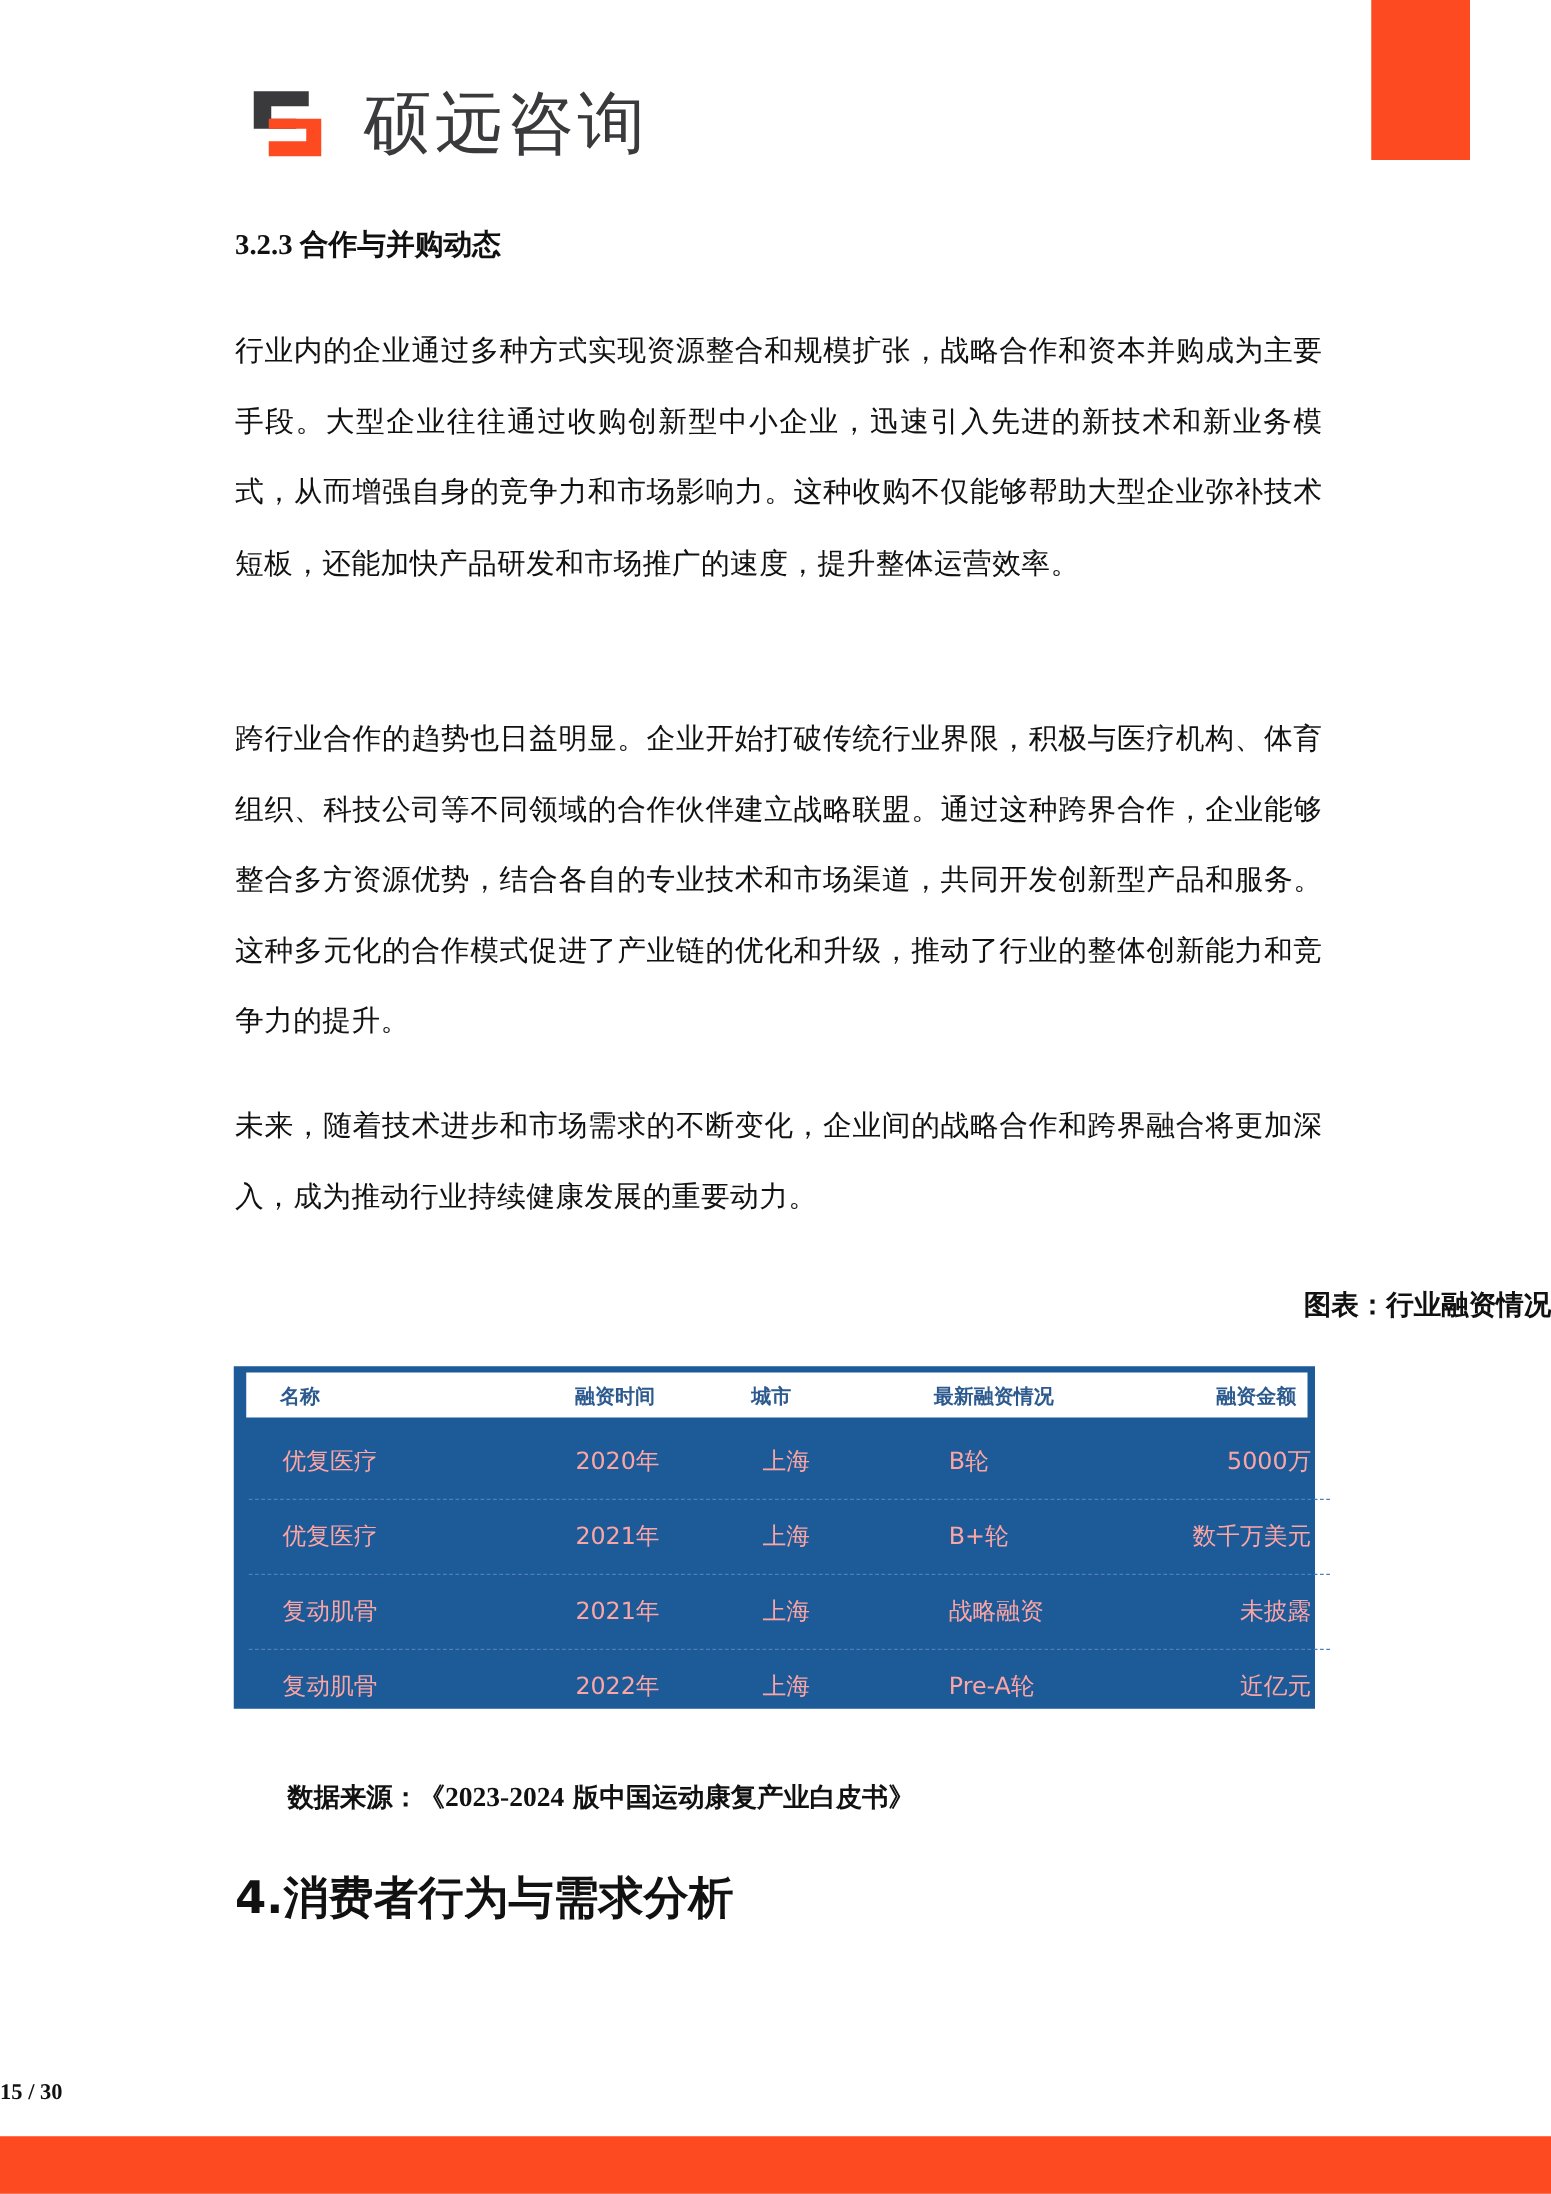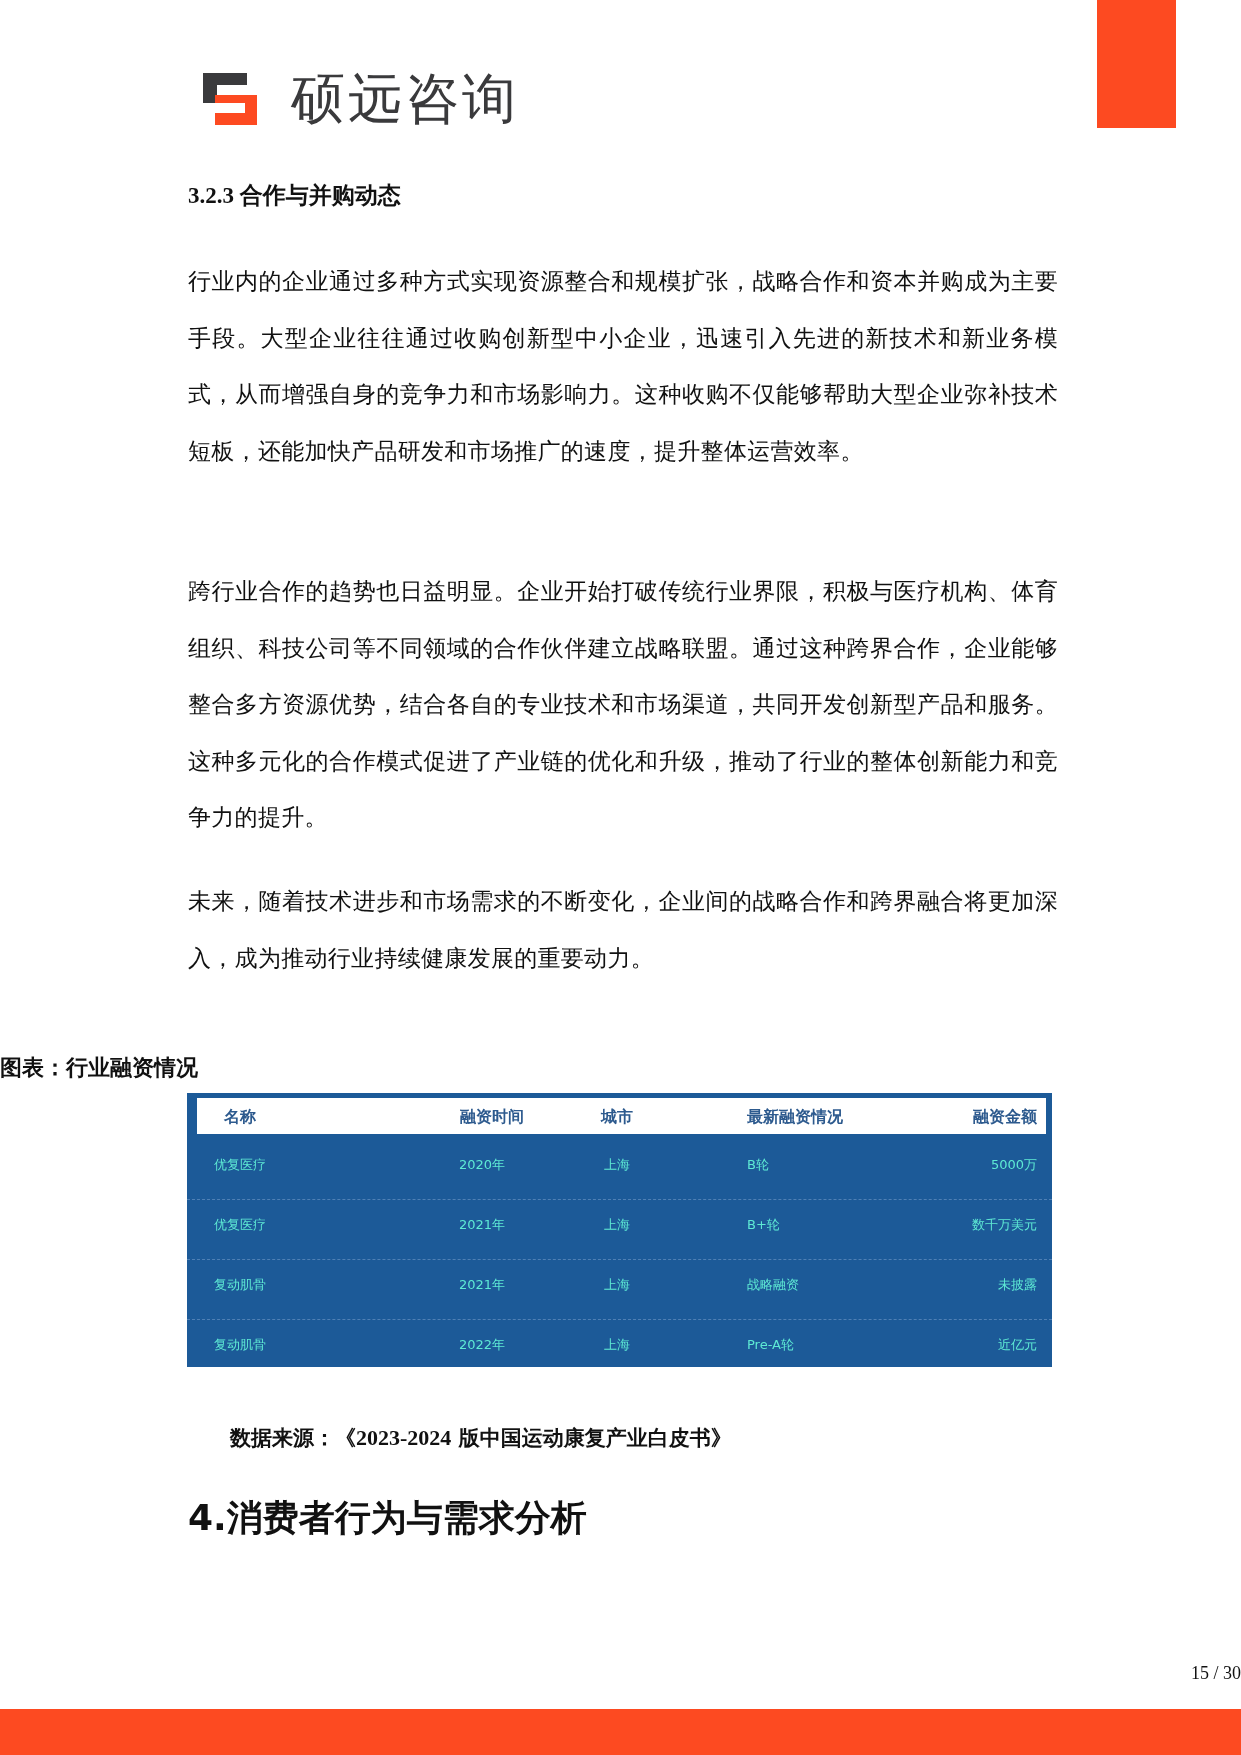--- a/index.html
+++ b/index.html
@@ -29,55 +29,55 @@
   }
   .section-heading .cjk { font-family: "DejaVu Sans", sans-serif; }
   .para {
     position: absolute; left: 188px; width: 870px; font-size: 23px; line-height: 56.5px;
     color: #111; text-align: justify; letter-spacing: 0.3px;
   }
   .p1 { top: 253px; }
   .p2 { top: 563px; }
   .p3 { top: 873px; }
   .figure-title {
-    position: absolute; left: 0; width: 1241px; top: 1029px; text-align: left;
-    font-size: 22px; font-weight: bold; margin-top: 24px;
+    position: absolute; left: 0; width: 1241px; top: 1029px; text-align: right;
+    font-size: 22px; font-weight: bold;
   }
   .table-wrap {
     position: absolute; left: 187px; top: 1093px; width: 865px; height: 274px;
     background: #1c5a98;
   }
   .tbl-header {
     position: absolute; left: 10px; top: 5px; width: 849px; height: 36px;
     background: #ffffff; display: flex; align-items: center; font-family: Liberation Serif, serif;
   }
   .tbl-header span {
     font-size: 16px; font-weight: bold; color: #2d5a8e; position: absolute; top: 9px;
   }
   .tbl-row {
-    position: absolute; left: 0; width: 865px; height: 60px;
-    border-bottom: 1px dashed #4f80b5; color: #5eead4; font-size: 13px;
+    position: absolute; left: 12px; width: 865px; height: 60px;
+    border-bottom: 1px dashed #4f80b5; color: #fca5a5; font-size: 19px;
   }
   .tbl-row.last { border-bottom: none; }
   .tbl-row span { position: absolute; top: 17px; }
   .c1 { left: 27px; }
   .c2 { left: 220px; width: 150px; text-align: center; }
   .c3 { left: 370px; width: 120px; text-align: center; }
   .c4 { left: 560px; width: 140px; }
   .c5 { left: 710px; width: 140px; text-align: right; }
   .source {
     position: absolute; left: 188px; top: 1424px; font-size: 21px; font-weight: bold; margin-left: 42px;
   }
   .source .num { font-family: "Liberation Serif", "DejaVu Serif", serif; font-size: 22px; }
   .chapter-heading {
     position: absolute; left: 188px; top: 1494px; font-size: 36px; font-weight: bold;
   }
   .page-number {
-    position: absolute; left: 0; width: 1241px; top: 1663px; text-align: right;
-    font-family: "Liberation Serif", "DejaVu Serif", serif; font-weight: normal; font-size: 18px;
+    position: absolute; left: 0; width: 1241px; top: 1663px; text-align: left;
+    font-family: "Liberation Serif", "DejaVu Serif", serif; font-weight: bold; font-size: 18px;
   }
 </style>
 </head>
 <body>
 
 <div class="corner-tab"></div>
 
 <div class="logo">
   <div class="logo-mark">
     <svg width="58" height="56" viewBox="0 0 58 56">

